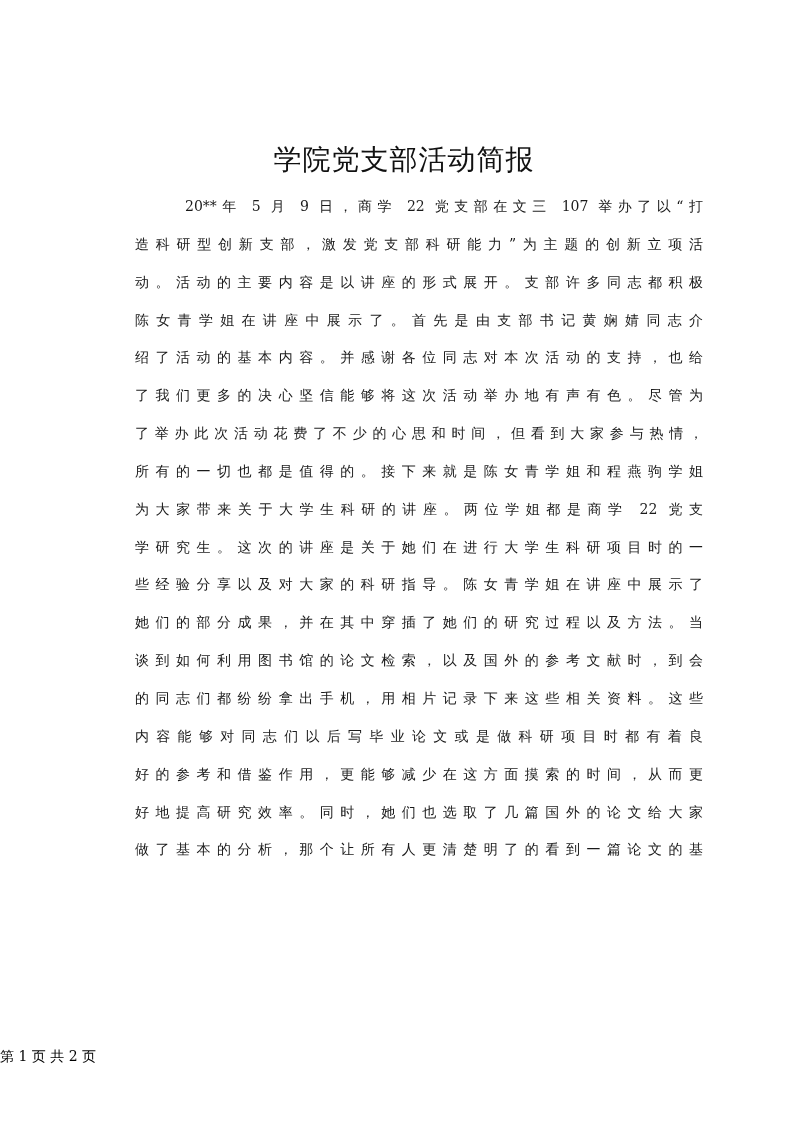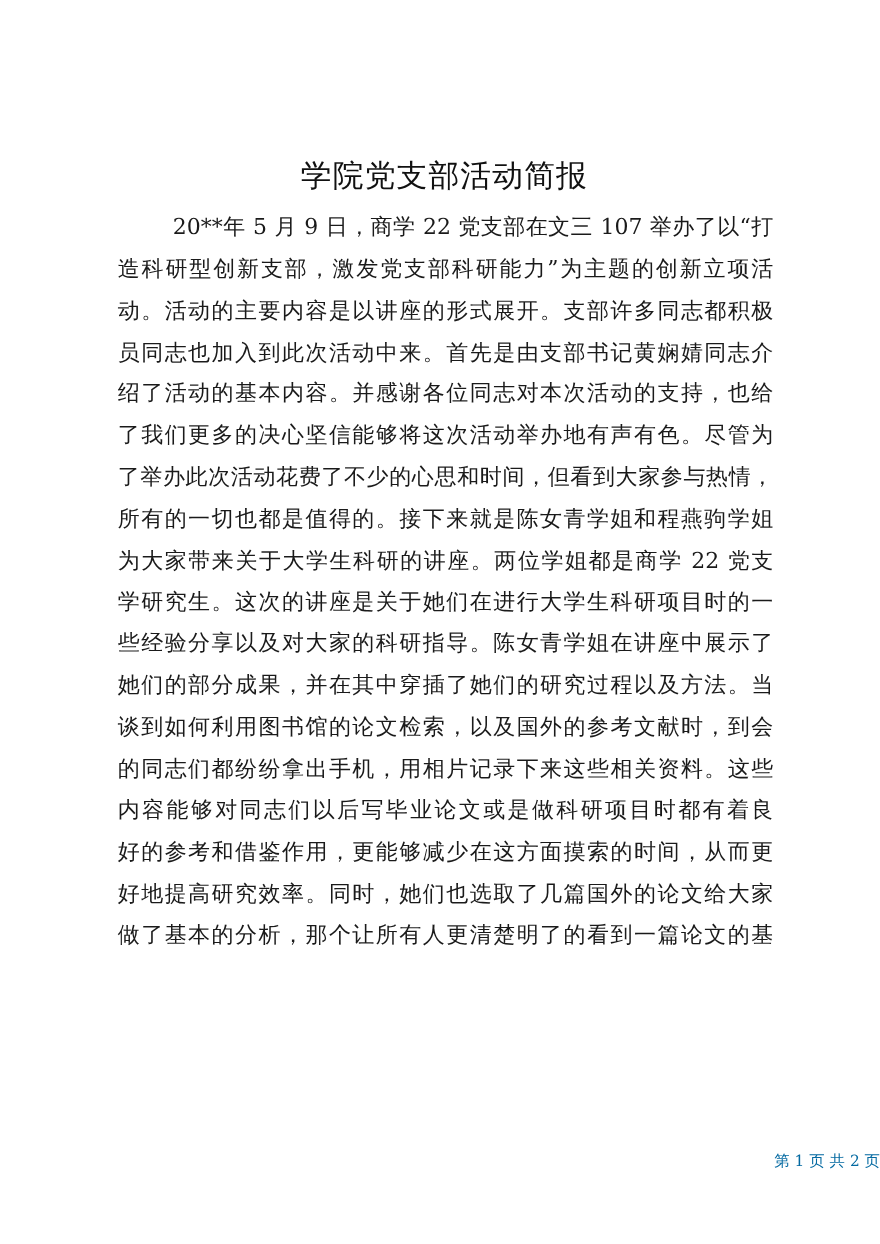--- a/index.html
+++ b/index.html
@@ -39,52 +39,53 @@
     .body-text {
       position: absolute;
       top: 188px;
       left: 107px;
       width: 596px;
     }
     .line {
       display: block;
       height: 37.85px;
       line-height: 37.85px;
-      font-size: 20px;
+      font-size: 14px;
       white-space: nowrap;
       color: #1a1a1a;
       text-align: justify;
       text-align-last: justify;
       letter-spacing: 0px;
+      margin-left: 28px;
     }
     .line.indent {
       padding-left: 50px;
     }
     .footer {
       position: absolute;
       top: 1046px;
       left: 0;
       width: 800px;
-      text-align: right;
+      text-align: left;
       font-size: 14px;
       line-height: 20px;
-      color: #0369a1;
+      color: #000000;
     }
   </style>
 </head>
 <body>
 
 <div class="page">
   <h1 class="title">学院党支部活动简报</h1>
 
   <div class="body-text">
     <span class="line indent">20**年 5 月 9 日，商学 22 党支部在文三 107 举办了以“打</span>
     <span class="line">造科研型创新支部，激发党支部科研能力”为主题的创新立项活</span>
     <span class="line">动。活动的主要内容是以讲座的形式展开。支部许多同志都积极</span>
-    <span class="line">员同志也加入到此次活动中来。首先是由支部书记黄娴婧同志介</span>
+    <span class="line">陈女青学姐在讲座中展示了。首先是由支部书记黄娴婧同志介</span>
     <span class="line">绍了活动的基本内容。并感谢各位同志对本次活动的支持，也给</span>
     <span class="line">了我们更多的决心坚信能够将这次活动举办地有声有色。尽管为</span>
     <span class="line">了举办此次活动花费了不少的心思和时间，但看到大家参与热情，</span>
     <span class="line">所有的一切也都是值得的。接下来就是陈女青学姐和程燕驹学姐</span>
     <span class="line">为大家带来关于大学生科研的讲座。两位学姐都是商学 22 党支</span>
     <span class="line">学研究生。这次的讲座是关于她们在进行大学生科研项目时的一</span>
     <span class="line">些经验分享以及对大家的科研指导。陈女青学姐在讲座中展示了</span>
     <span class="line">她们的部分成果，并在其中穿插了她们的研究过程以及方法。当</span>
     <span class="line">谈到如何利用图书馆的论文检索，以及国外的参考文献时，到会</span>
     <span class="line">的同志们都纷纷拿出手机，用相片记录下来这些相关资料。这些</span>

